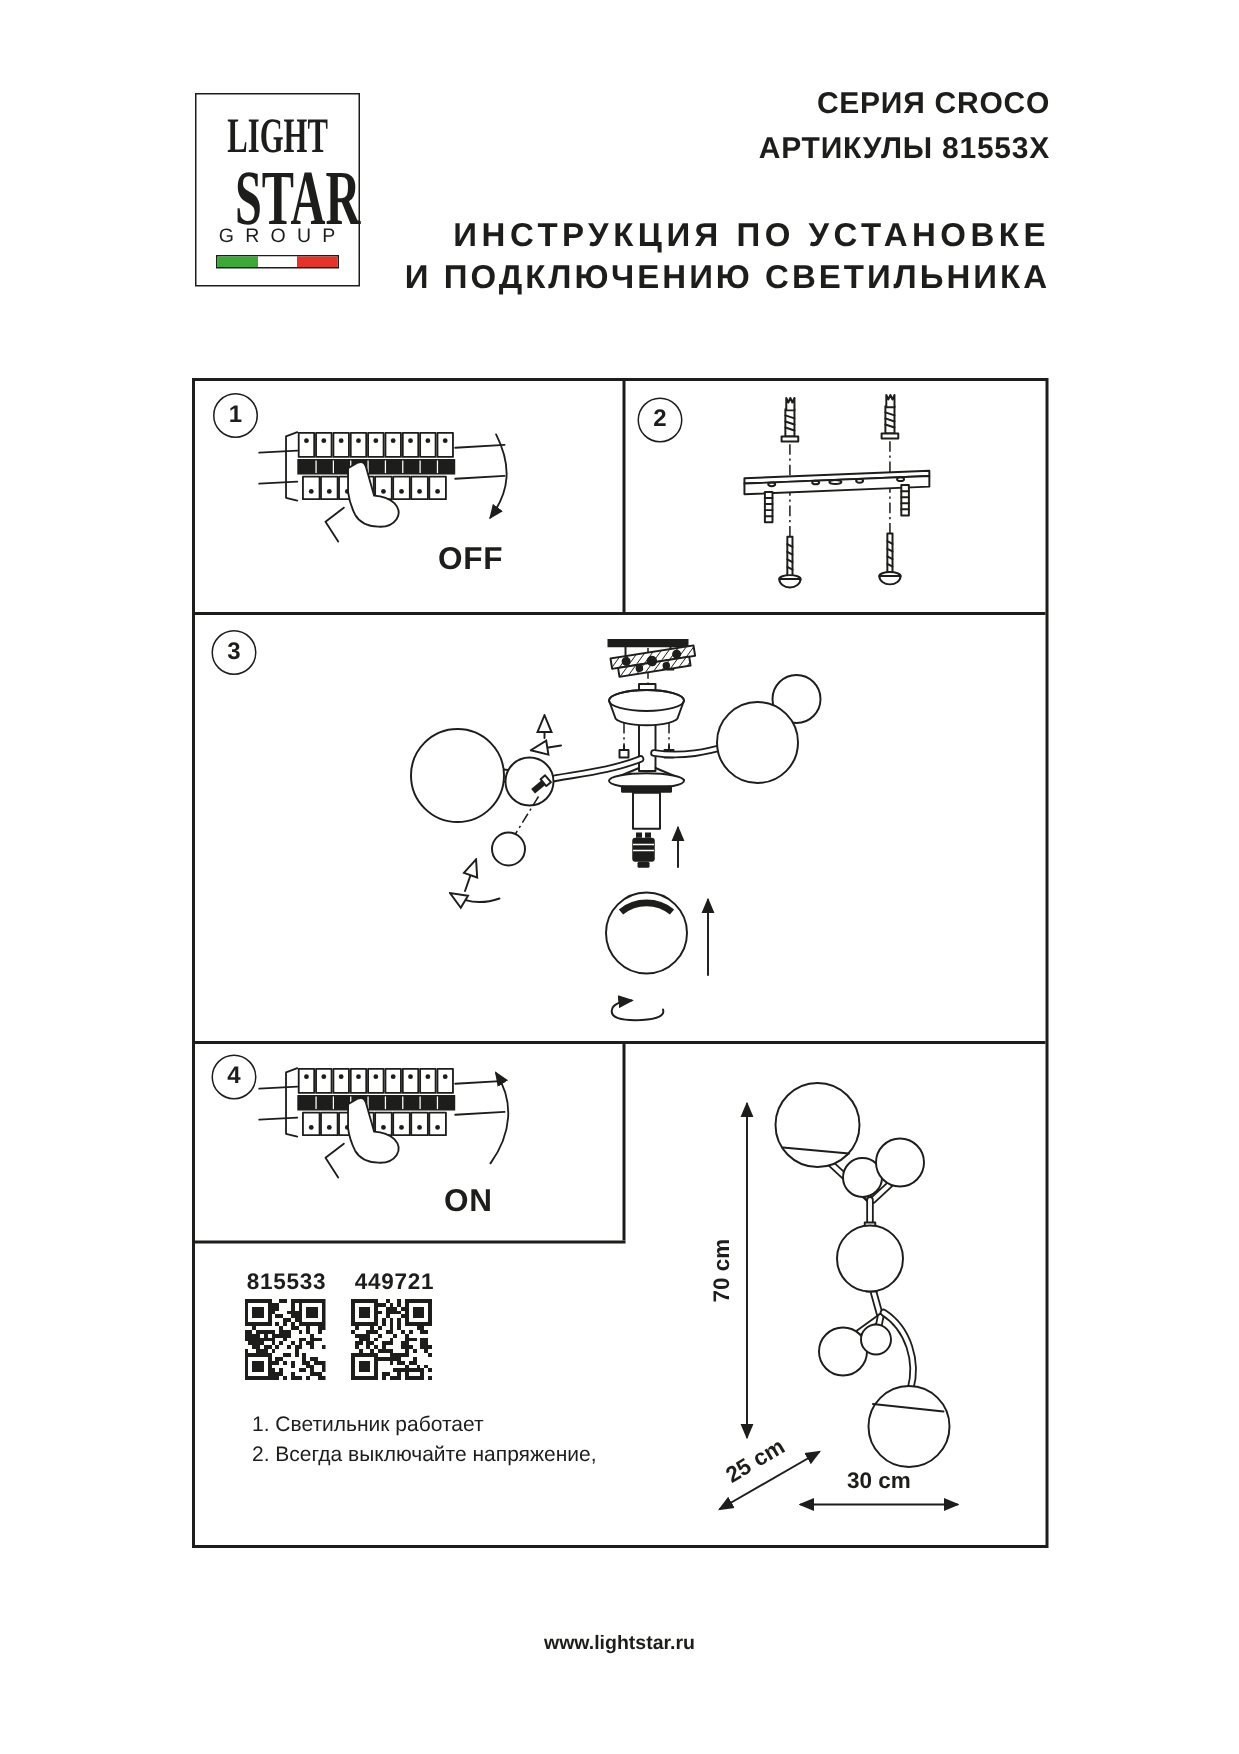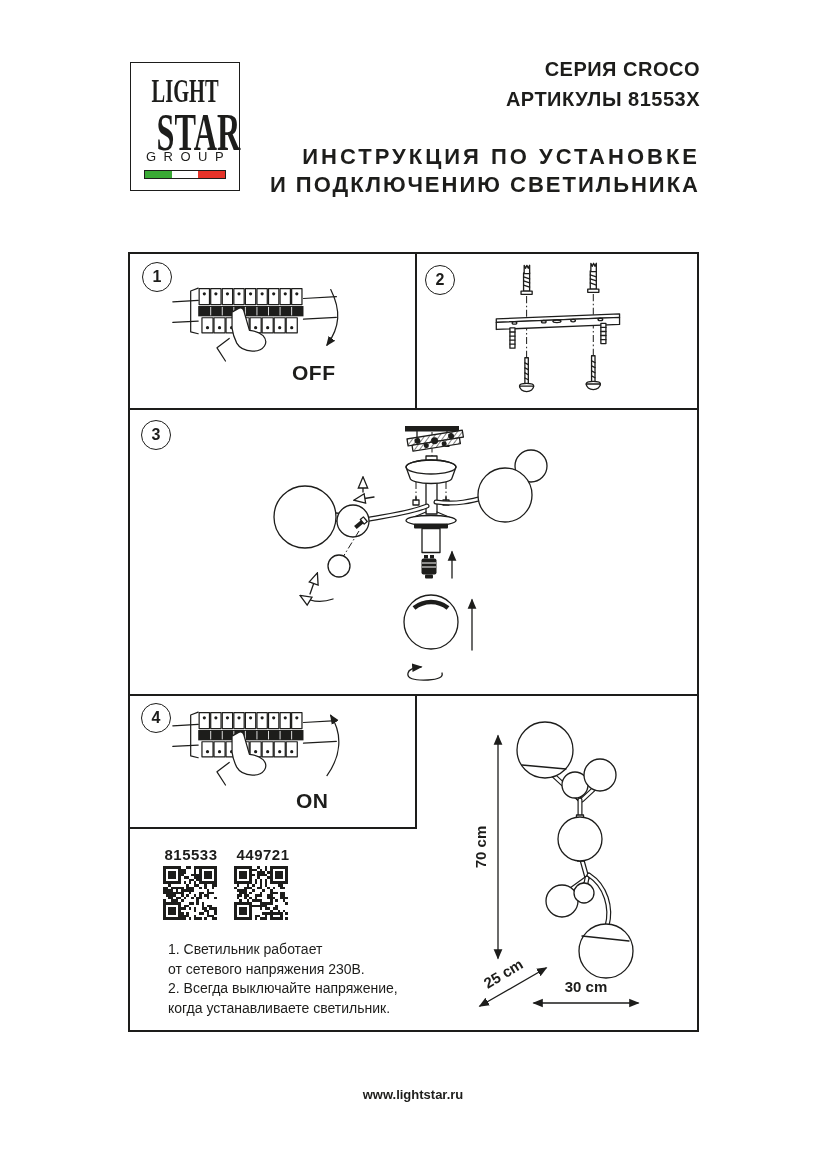--- a/index.html
+++ b/index.html
@@ -824,23 +824,21 @@
           <rect x="14" y="20" width="1" height="1"></rect>
           <rect x="15" y="20" width="1" height="1"></rect>
           <rect x="16" y="20" width="1" height="1"></rect>
           <rect x="17" y="20" width="1" height="1"></rect>
           <rect x="18" y="20" width="1" height="1"></rect>
           <rect x="20" y="20" width="1" height="1"></rect>
         </svg></div>
 
     <div class="notes">
       <div>1. Светильник работает</div>
-      <div>от сетевого напряжения 230В.</div>
       <div>2. Всегда выключайте напряжение,</div>
-      <div>когда устанавливаете светильник.</div>
     </div>
 
     <svg class="diagram" style="left:330px; top:434px;" width="240" height="345" viewBox="0 0 240 345">
 
       <path class="tubo" d="M92,86 L119,111"></path>
         <path class="tubi" d="M92,86 L119,111"></path>
       <path class="tubo" d="M114,103 L120,112"></path>
         <path class="tubi" d="M114,103 L120,112"></path>
       <path class="tubo" d="M136,99 L122,112"></path>
         <path class="tubi" d="M136,99 L122,112"></path>

